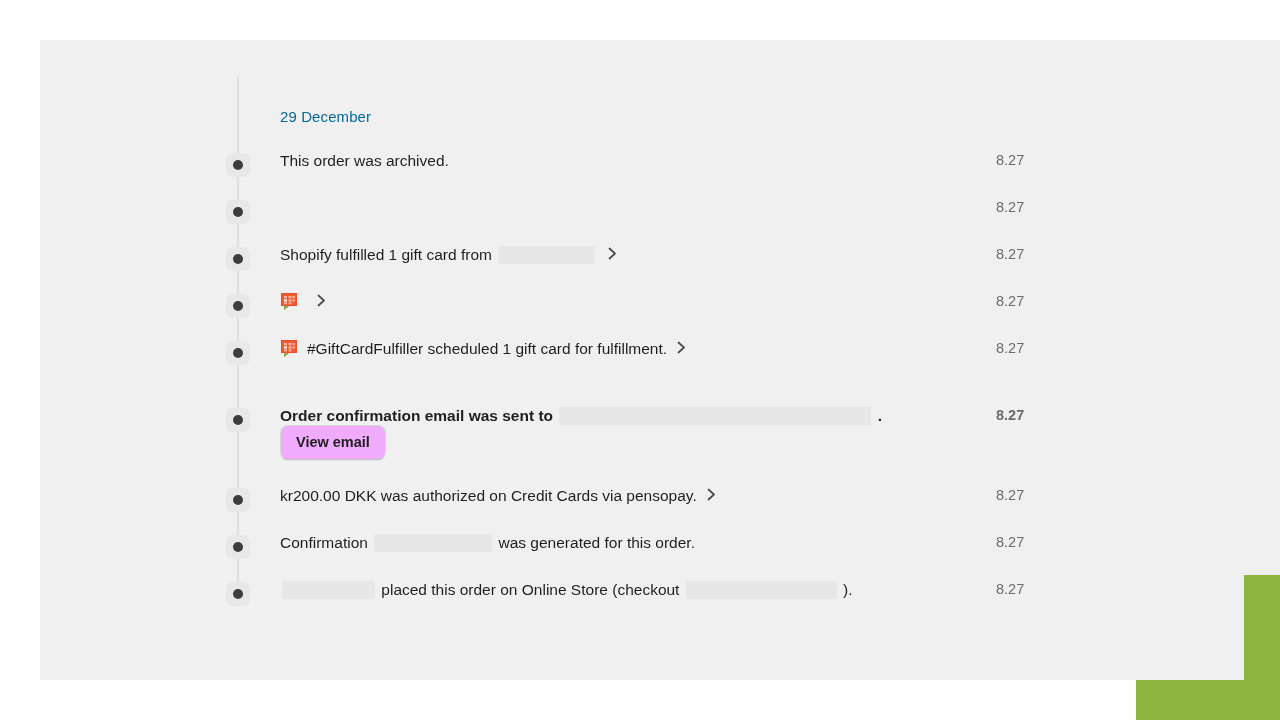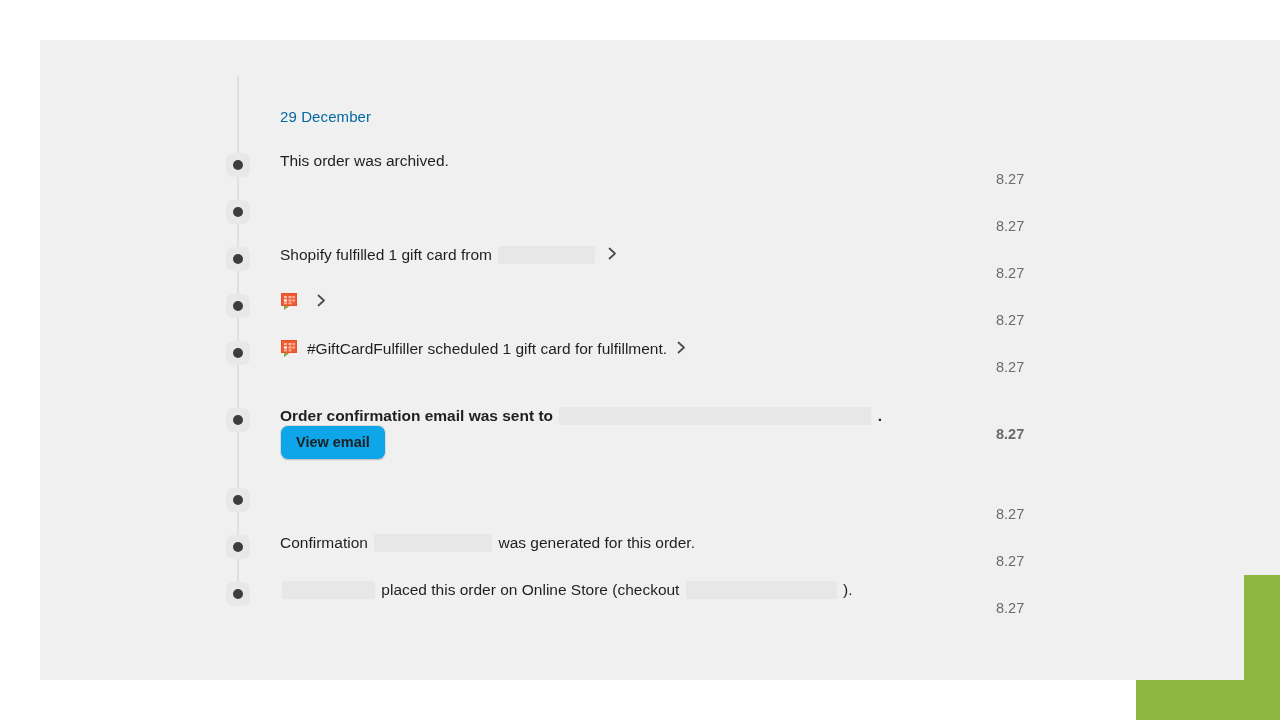--- a/index.html
+++ b/index.html
@@ -112,21 +112,20 @@
     line-height: 22px;
     color: #1f1f1f;
     white-space: nowrap;
   }
   .event-time {
     position: absolute;
     left: 996px;
     top: -1px;
     font-size: 14.5px;
     color: #6b6b6b;
-    margin-top: 19px;
   }
 
   .app-icon {
     display: inline-block;
     width: 20px;
     height: 19px;
     vertical-align: -4px;
     margin-right: 7px;
     position: relative;
   }
@@ -153,21 +152,21 @@
 
   .view-email-btn {
     position: absolute;
     left: 280px;
     top: 425px;
     padding: 8px 15px 9px 15px;
     font-family: "Liberation Sans", sans-serif;
     font-size: 14.5px;
     font-weight: bold;
     color: #1f1f1f;
-    background: #0ea5e9;
+    background: #f0abfc;
     border: 1px solid #d8d8d8;
     border-bottom-color: #c4c4c4;
     border-radius: 8px;
     box-shadow: 0 1px 0 rgba(0,0,0,0.05);
     cursor: pointer;
     line-height: 16px;
   }
 </style>
 </head>
 <body>
@@ -241,20 +240,23 @@
             </svg></span></div>
         <div class="event-time">8.27</div>
       </div>
       <div class="event" style="top: 408px; font-weight: bold;">
         <span class="marker"></span>
         <div class="event-body"><span>Order confirmation email was sent to</span> <span class="redact" style="width: 312px;"></span> <span>.</span> </div>
         <div class="event-time">8.27</div>
       </div>
       <div class="event" style="top: 488px;">
         <span class="marker"></span>
+        <div class="event-body"><span>kr200.00 DKK was authorized on Credit Cards via pensopay.</span> <span class="chev"><svg width="9" height="13" viewBox="0 0 9 13">
+              <path d="M1.5 1.5 L7 6.5 L1.5 11.5" fill="none" stroke="currentColor" stroke-width="1.7" stroke-linecap="round" stroke-linejoin="round"></path>
+            </svg></span></div>
         <div class="event-time">8.27</div>
       </div>
       <div class="event" style="top: 535px;">
         <span class="marker"></span>
         <div class="event-body"><span>Confirmation</span> <span class="redact" style="width: 118px;"></span> <span>was generated for this order.</span> </div>
         <div class="event-time">8.27</div>
       </div>
       <div class="event" style="top: 582px;">
         <span class="marker"></span>
         <div class="event-body"><span class="redact" style="width: 93px;"></span> <span>placed this order on Online Store (checkout</span> <span class="redact" style="width: 151px;"></span> <span>).</span> </div>

